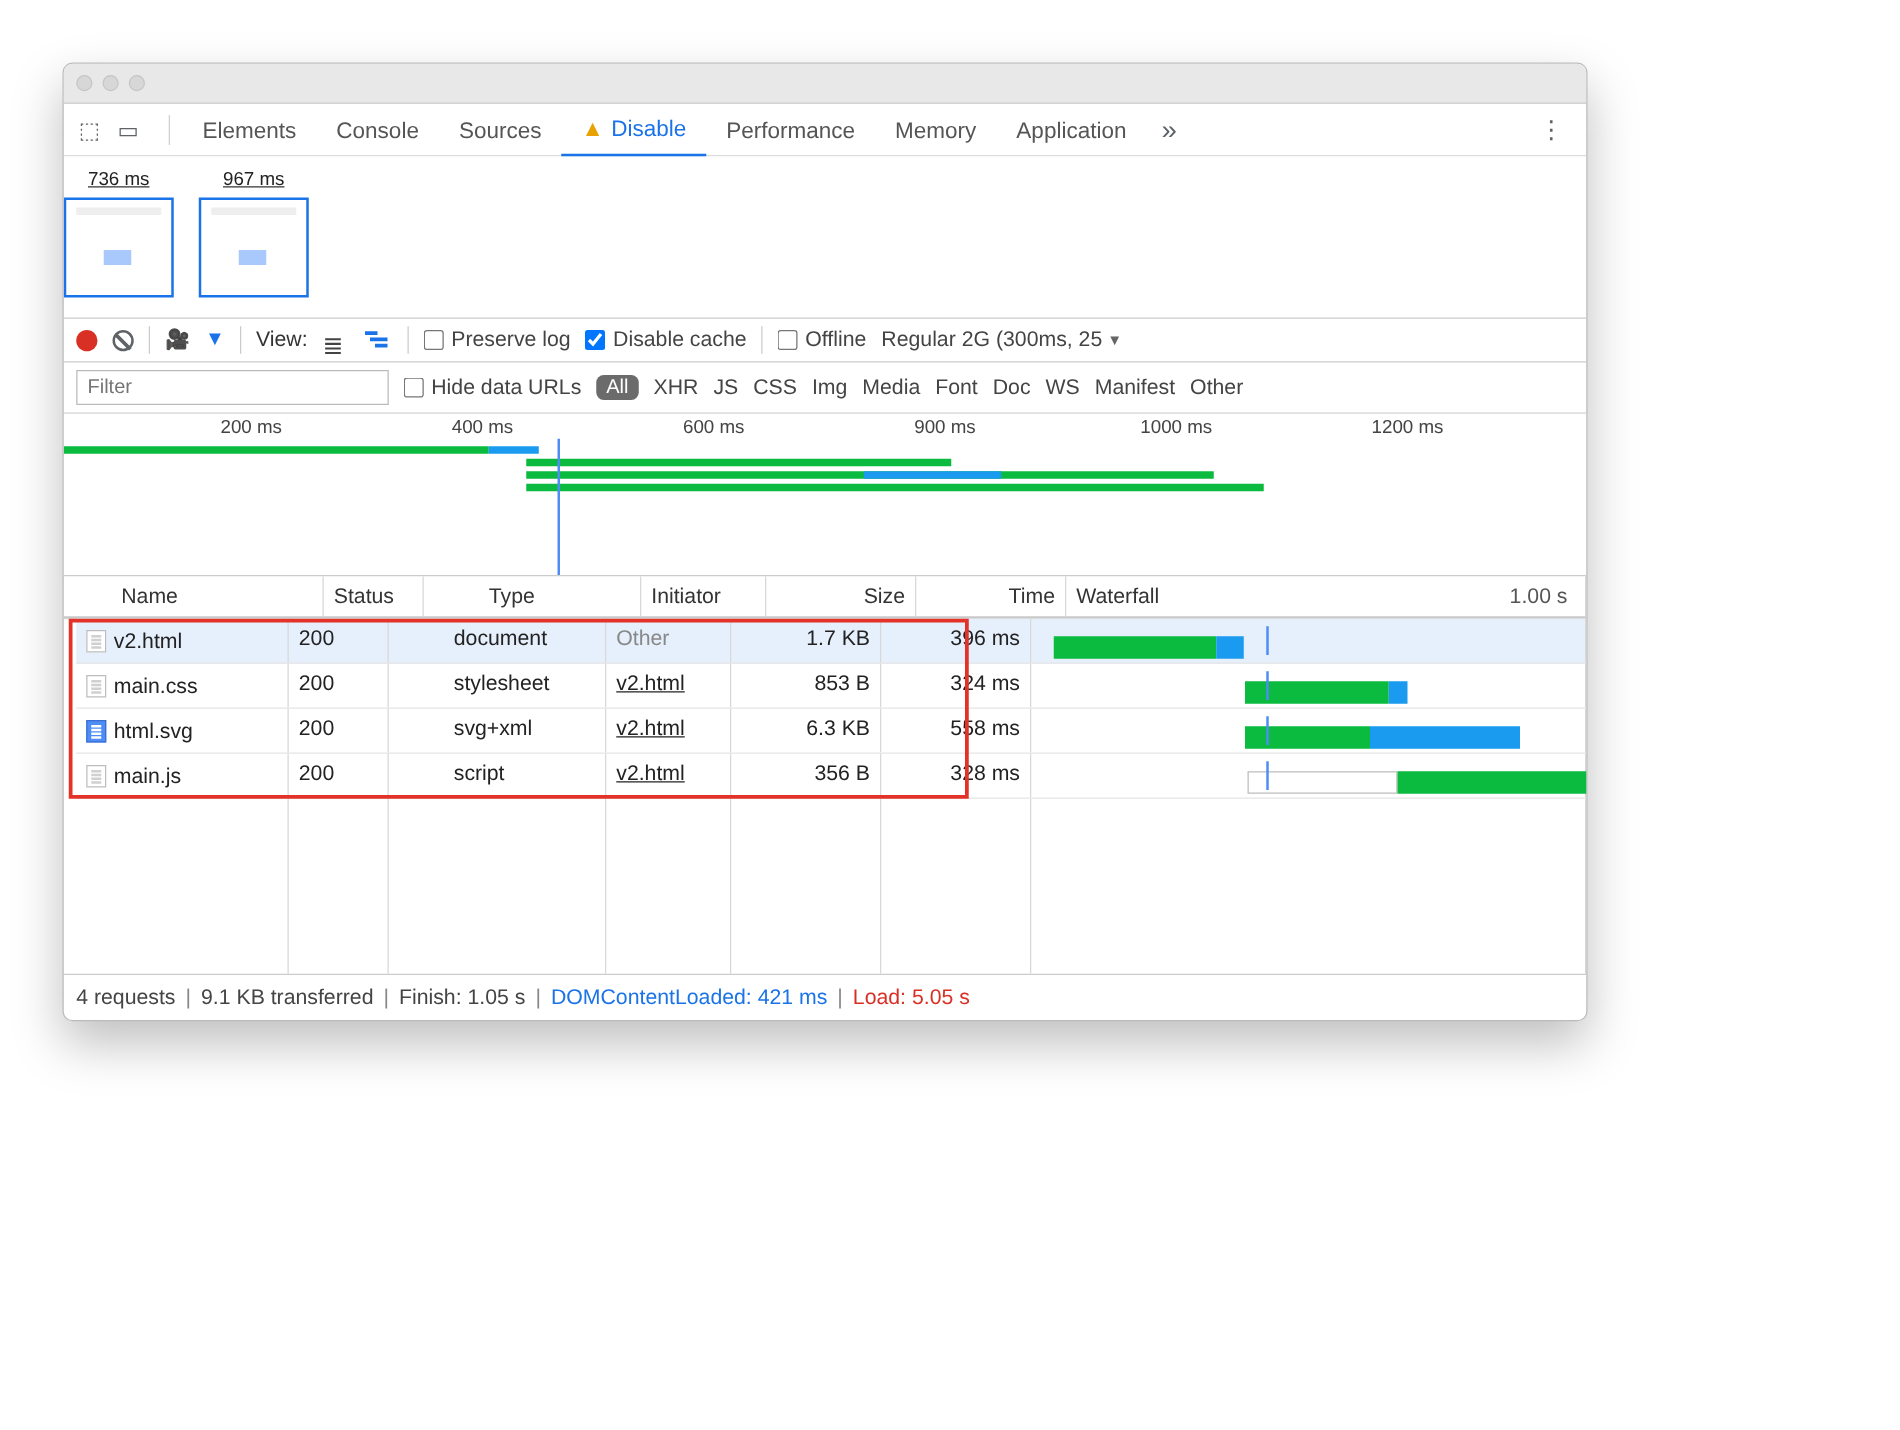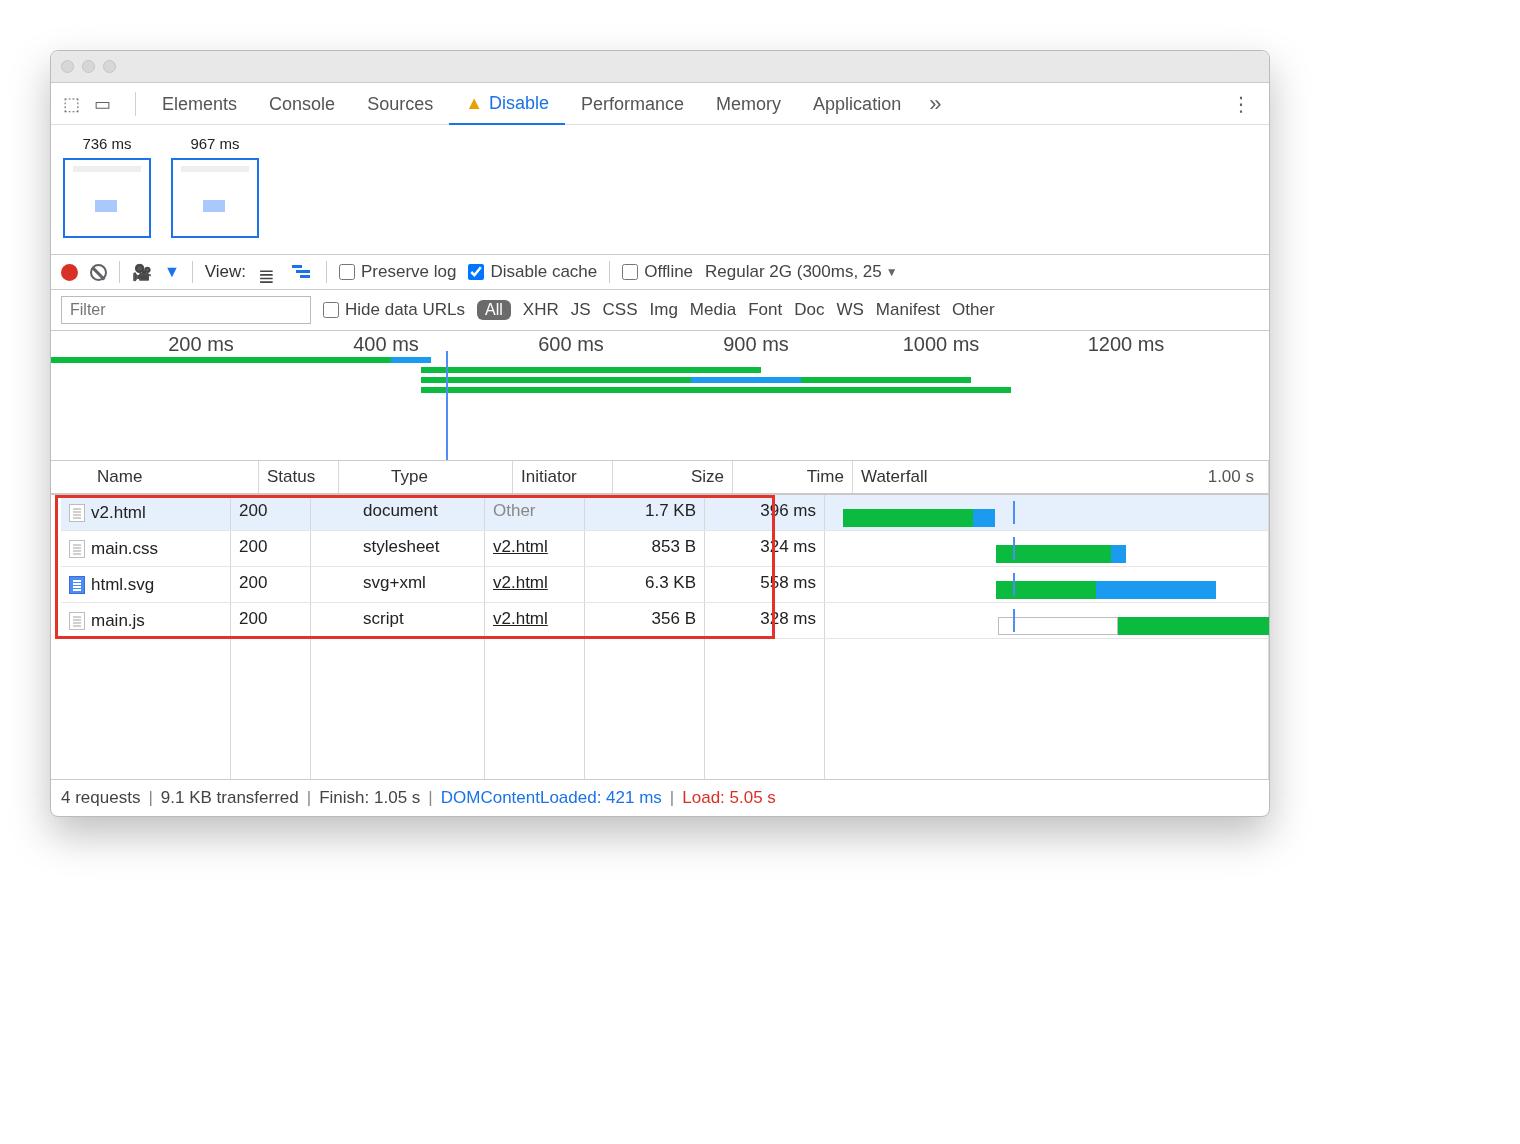--- a/index.html
+++ b/index.html
@@ -59,24 +59,25 @@
   color: #1a73e8;
   border-bottom: 2px solid #1a73e8;
 }
 .tabbar .spacer { flex: 1; }
 .warn-icon { color: #e8a100; font-size: 18px; }
 .chevrons { color: #5f6368; font-size: 22px; padding: 0 12px; cursor: pointer; }
 .kebab { font-size: 20px; color: #5f6368; padding: 0 10px; cursor: pointer; }
 
 .filmstrip {
   height: 130px;
-  padding: 10px 12px 10px 12px;
+  padding: 10px 12px 10px 0;
   display: flex;
   gap: 20px;
   border-bottom: 1px solid #ccc;
+  text-decoration: underline;
 }
 .thumb { text-align: center; font-size: 15px; color: #222; }
 .thumb .tbox {
   margin-top: 6px;
   width: 88px; height: 80px;
   border: 2.5px solid #1a73e8;
   background: #fff;
   position: relative;
 }
 .thumb .tbox::before {
@@ -127,21 +128,21 @@
   background:#6b6b6b; color:#fff; padding:1px 8px; border-radius:6px; font-size:16px; cursor:pointer;
 }
 .ftype { cursor:pointer; }
 
 .timeline {
   height: 130px;
   border-bottom: 1px solid #ccc;
   position: relative;
   background:#fff;
 }
-.tticks { display:flex; justify-content:flex-start; font-size:20px; color:#444; padding:2px 0 0 0; position:relative; height:22px; }
+.tticks { display:flex; justify-content:flex-start; font-size:15px; color:#444; padding:2px 0 0 0; position:relative; height:22px; }
 .tticks span { position:absolute; transform:translateX(-50%); }
 .tbar { position:absolute; height:6px; }
 .tmarker { position:absolute; top:20px; bottom:0; width:2px; background:#4e8df5; }
 
 .tablehead {
   display:flex; border-bottom:2px solid #c9c9c9; font-size:17px; color:#333;padding-left:38px;
 }
 .tablehead > div, .trow > div {
   padding:6px 8px; border-right:1px solid #d8d8d8;
 }

